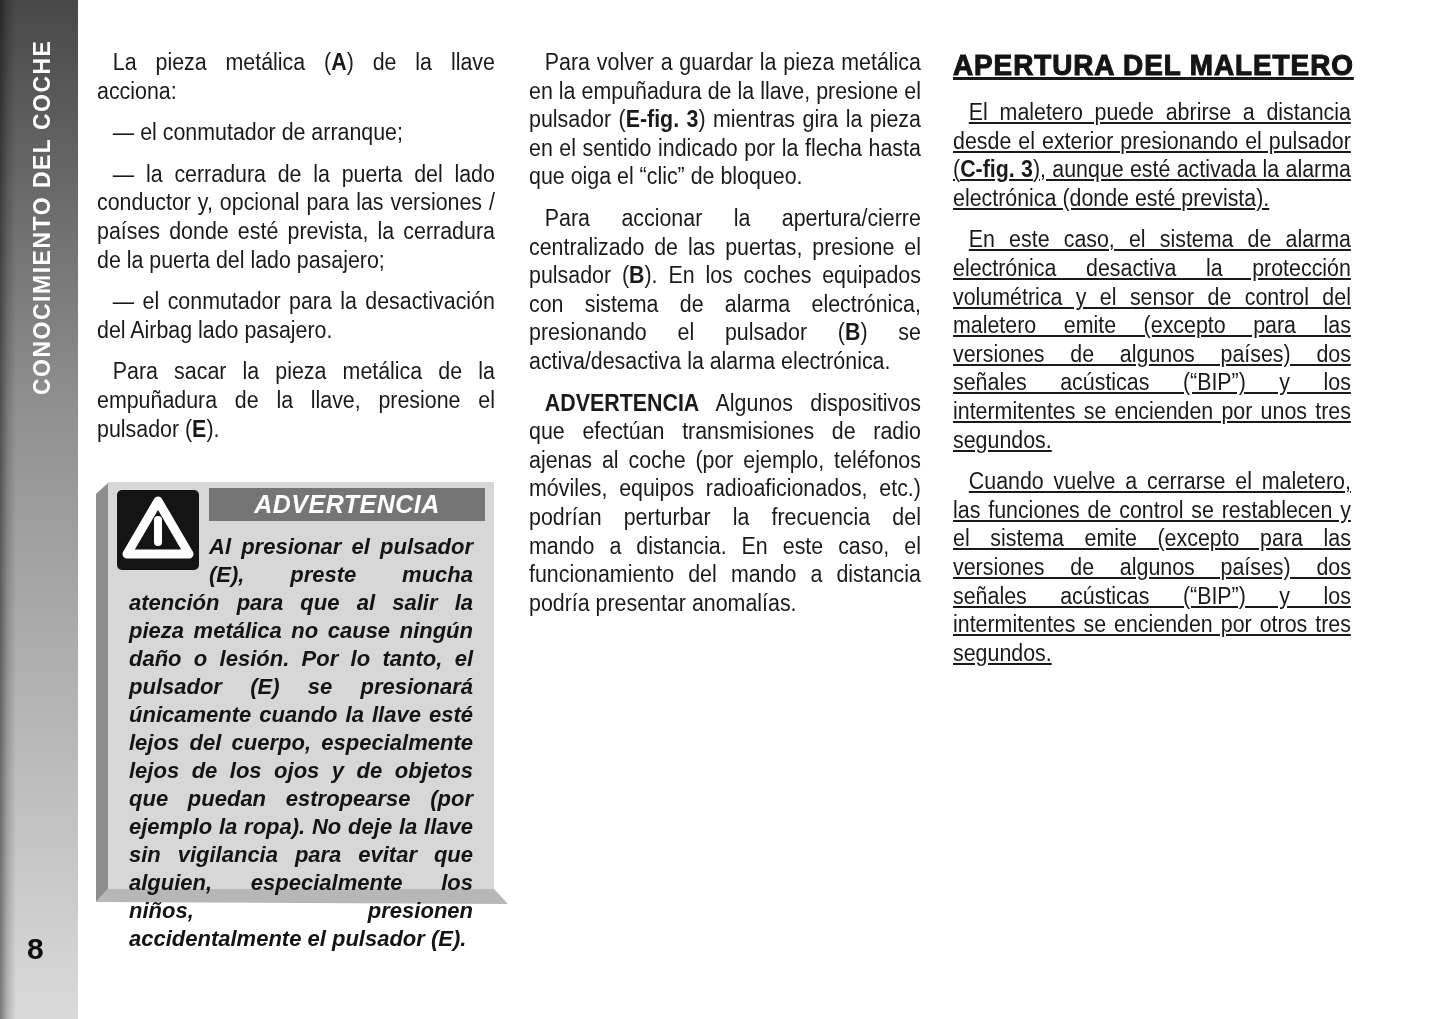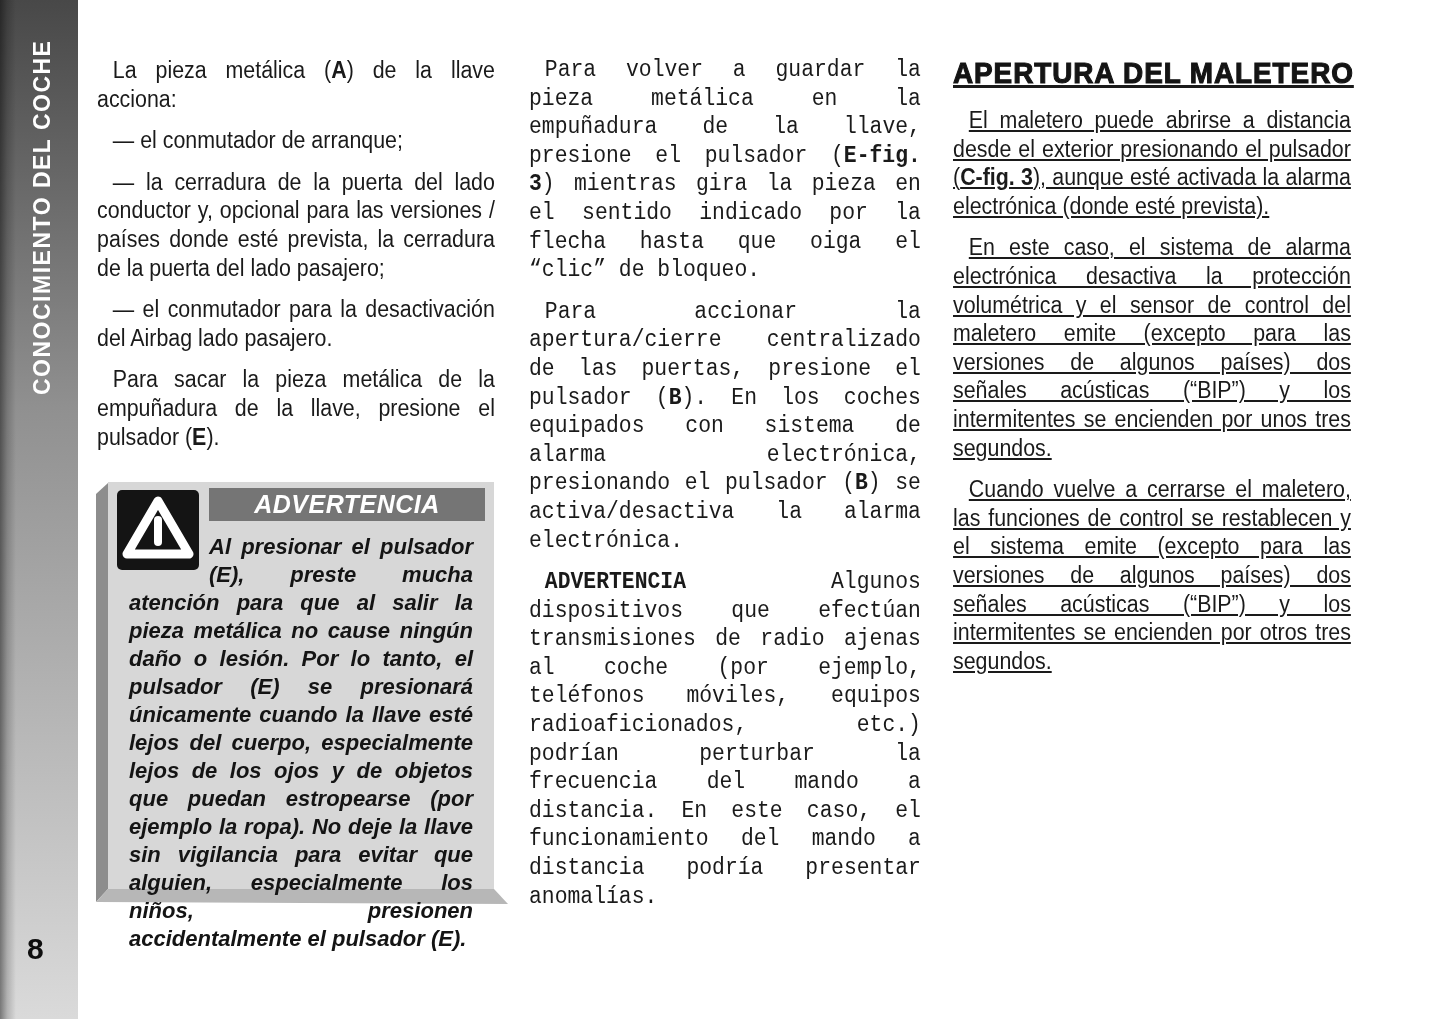--- a/index.html
+++ b/index.html
@@ -35,24 +35,24 @@
     line-height:30px;text-align:center;transform:rotate(-90deg);
     font-weight:700;font-size:23px;letter-spacing:1.5px;color:var(--title-white);
     white-space:nowrap;z-index:2;
   }
   .pagenum{
     position:absolute;left:27px;top:932px;z-index:2;
     font-weight:700;font-size:30px;color:#0e0e0e;
   }
 
   
-  .col{position:absolute;top:56px;}
+  .col{position:absolute;top:48px;}
   .col-inner{transform:scaleX(.93);transform-origin:0 0;width:107.5%;}
   #col1{left:97px;width:398px;}
-  #col2{left:529px;width:392px;font-family:Liberation Mono, monospace;}
+  #col2{left:529px;width:392px;}
   #col3{left:953px;width:398px;text-decoration:underline;}
   .col p{
     margin:0 0 13px 0;
     font-size:23px;line-height:28.6px;
     text-align:justify;text-indent:17px;
     hyphens:auto;-webkit-hyphens:auto;
     color:var(--ink);
   }
   .col p b{font-weight:700;}
   .heading{

